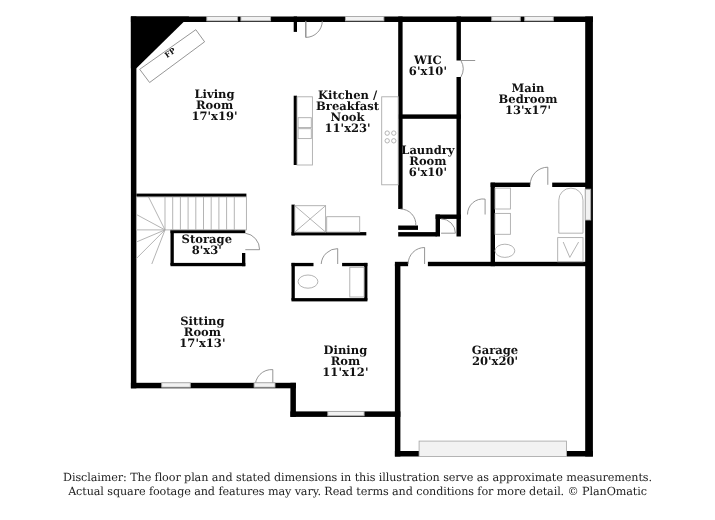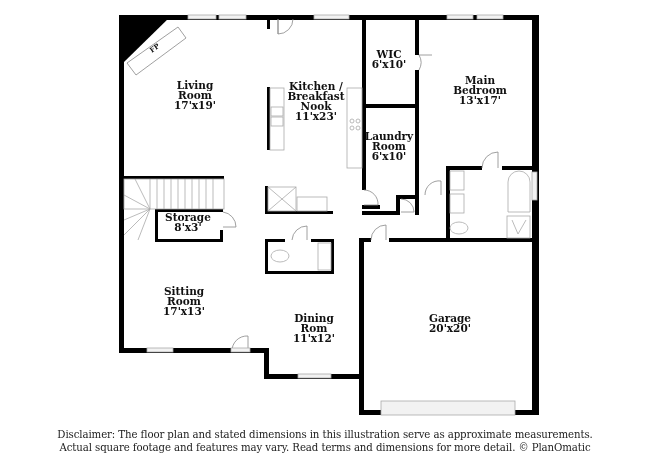--- a/index.html
+++ b/index.html
@@ -205,13 +205,13 @@
     <text class="room-label" x="314" y="332">Rom</text>
     <text class="room-label" x="314" y="342">11'x12'</text>
   </g>
   <g>
     <text class="room-label" x="450" y="322">Garage</text>
     <text class="room-label" x="450" y="332">20'x20'</text>
   </g>
 </svg>
 
 <div class="disclaimer" style="top:428px;">Disclaimer: The floor plan and stated dimensions in this illustration serve as approximate measurements.</div>
-<div class="disclaimer" style="top:441px;">Actual square footage and features may vary. Read terms and dimensions for more detail. © PlanOmatic</div>
+<div class="disclaimer" style="top:441px;">Actual square footage and features may vary. Read terms and conditions for more detail. © PlanOmatic</div>
 
 </body></html>

